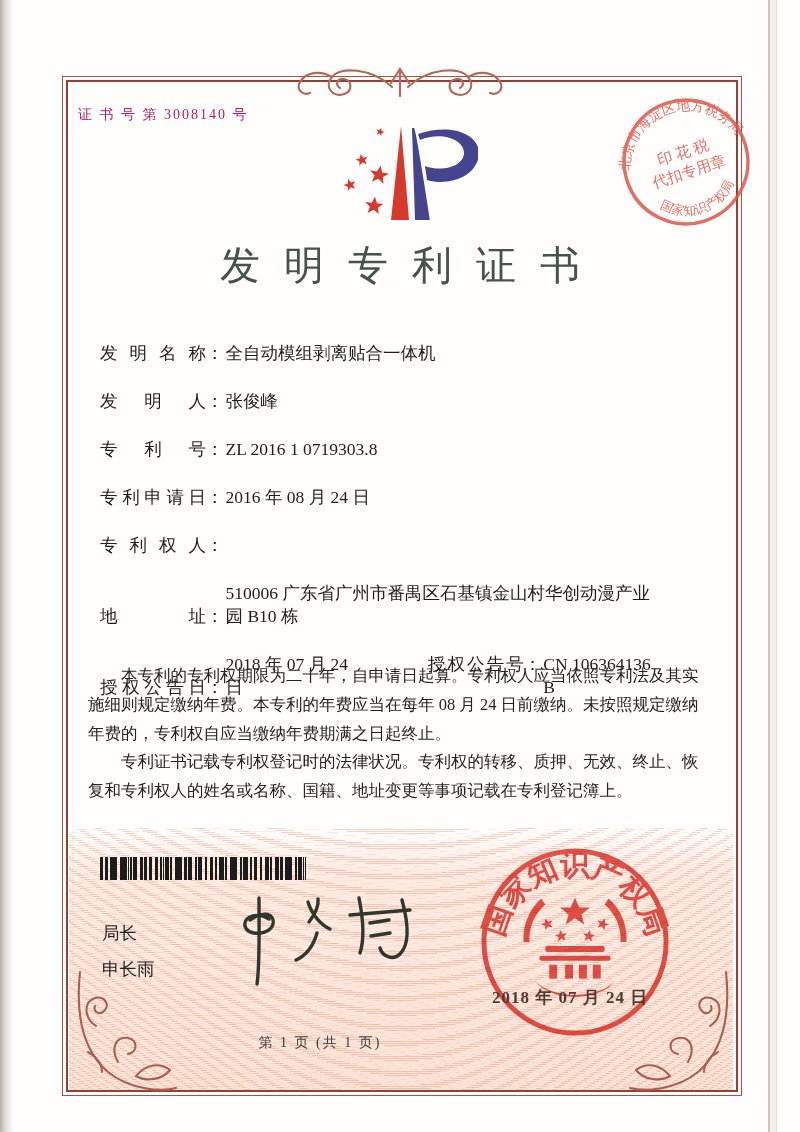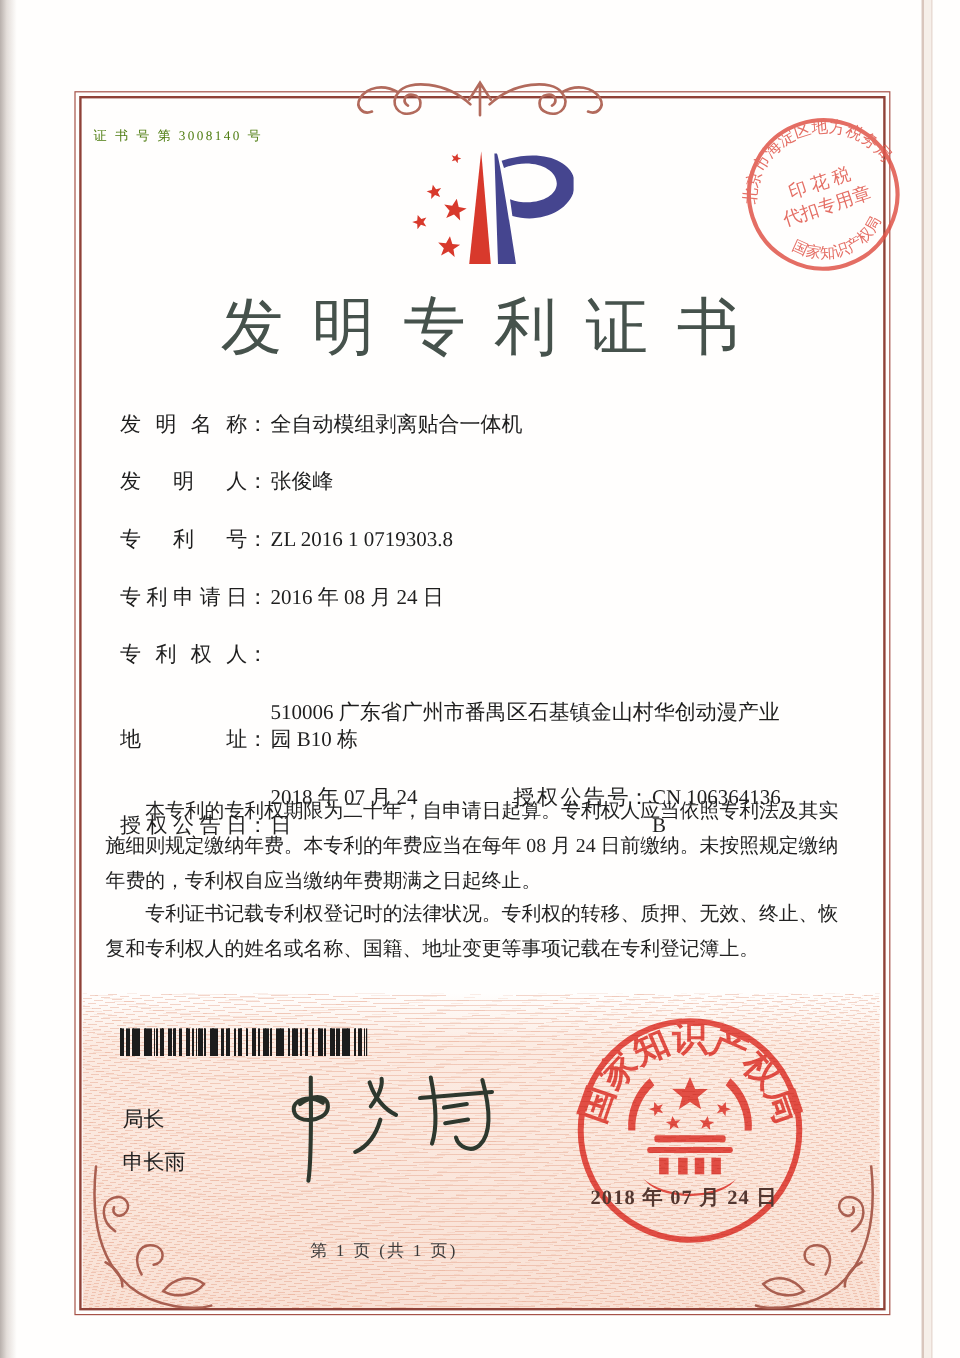--- a/index.html
+++ b/index.html
@@ -23,26 +23,26 @@
     background:
       repeating-radial-gradient(140% 95% at 50% 160%, rgba(222,138,108,.35) 0 1.5px, rgba(255,255,255,0) 1.5px 8px),
       repeating-radial-gradient(120% 80% at 20% 180%, rgba(230,160,130,.18) 0 1px, rgba(255,255,255,0) 1px 10px),
       linear-gradient(rgba(253,243,237,0) 0%, #fcebe2 16%, #f9e1d5 100%);}
 
   .ornament{position:absolute;color:#b26a5c;}
   .orn-top{left:50%;top:60px;transform:translateX(-50%);}
   .orn-bl{left:68px;top:968px;}
   .orn-br{right:62px;top:968px;transform:scaleX(-1);}
 
-  .cert-number{position:absolute;left:78px;top:106px;font-size:11px;letter-spacing:2px;color:#4d7c0f;}
+  .cert-number{position:absolute;left:78px;top:106px;font-size:14px;letter-spacing:2px;color:#be185d;}
 
   .logo{position:absolute;left:330px;top:120px;}
 
   .title{position:absolute;left:0;width:800px;top:238px;text-align:center;
-    font-size:52px;letter-spacing:24px;text-indent:24px;color:#46524c;font-weight:500;}
+    font-size:40px;letter-spacing:24px;text-indent:24px;color:#46524c;font-weight:500;}
 
   
   .fields{position:absolute;left:100px;top:342px;width:560px;font-size:17.5px;}
   .frow{display:flex;align-items:flex-end;margin-bottom:25px;line-height:23px;}
   .flabel{display:inline-block;width:106px;text-align:justify;text-align-last:justify;flex:none;}
   .fcolon{flex:none;margin-right:2px;}
   .fvalue{display:inline-block;max-width:446px;}
   .grant-row{display:flex;margin-bottom:0;}
   .grant-second{margin-left:62px;display:flex;}
   .grant-second .flabel{width:96px;}

